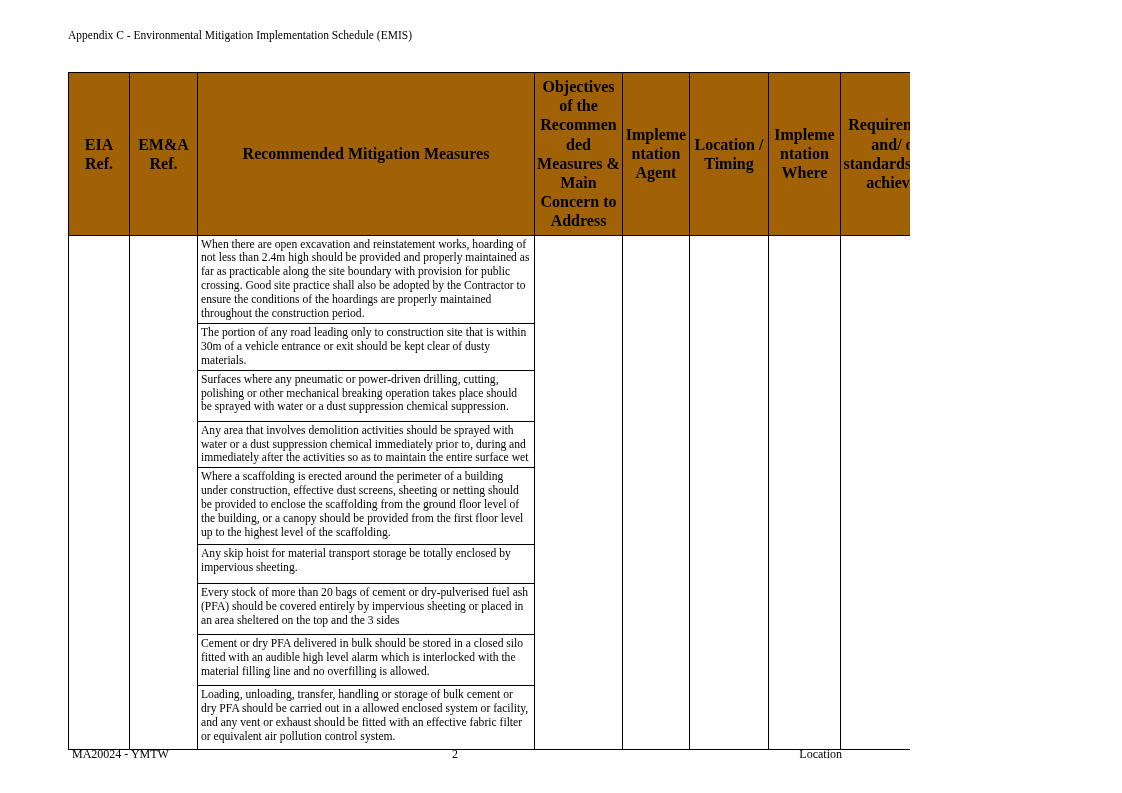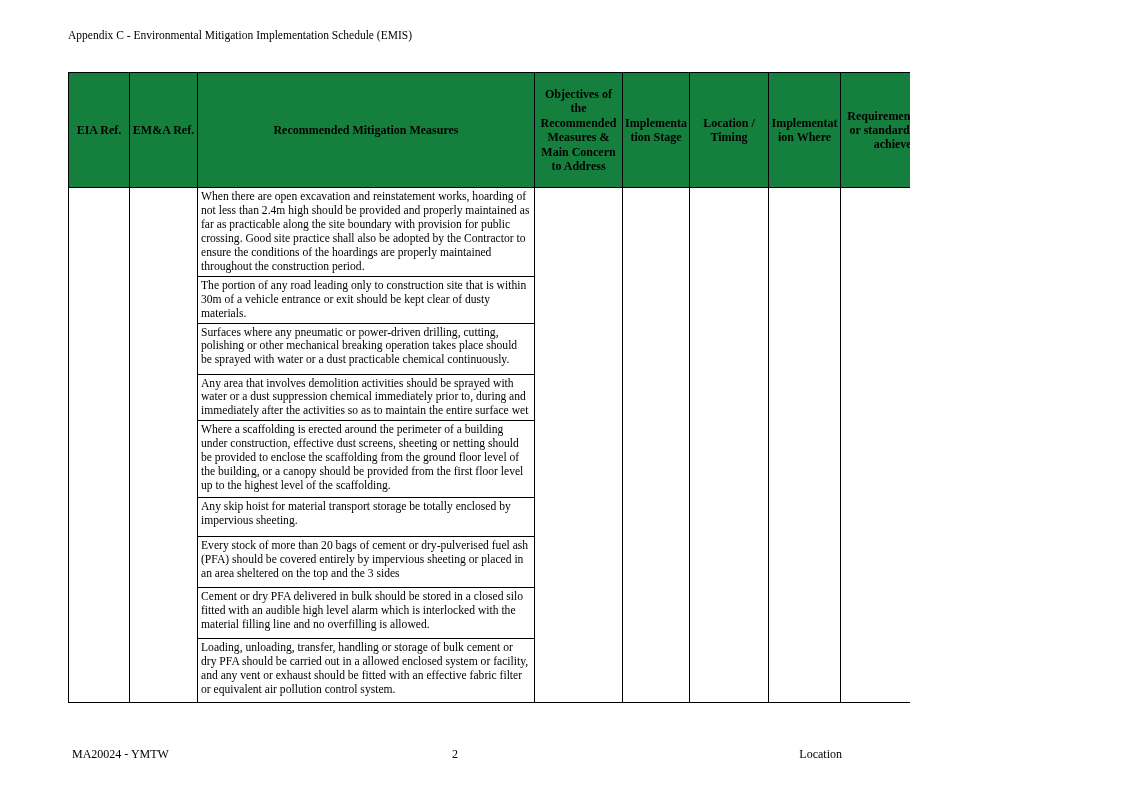--- a/index.html
+++ b/index.html
@@ -29,26 +29,26 @@
     width: 978px;
     border-collapse: collapse;
     table-layout: fixed;
   }
   table.emis th, table.emis td {
     border: 1px solid #000000;
     font-size: 11.6px;
     line-height: 1.2;
   }
   table.emis th {
-    background: #15803d;
+    background: #a16207;
     font-weight: bold;
     text-align: center;
     vertical-align: middle;
-    padding: 14px 2px;
-    font-size: 12px;
+    padding: 4px 2px;
+    font-size: 16px;
     overflow-wrap: break-word;
     word-wrap: break-word;
     height: 65px;
   }
   td.measure-cell {
     text-align: left;
     vertical-align: top;
     padding: 2px 4px 2px 3px;
   }
   td.status-cell {
@@ -81,21 +81,21 @@
       <col style="width:72px">
       <col style="width:111px">
       <col style="width:95px">
     </colgroup>
     <thead>
       <tr>
         <th>EIA Ref.</th>
         <th>EM&amp;A Ref.</th>
         <th>Recommended Mitigation Measures</th>
         <th>Objectives of the Recommended Measures &amp; Main Concern to Address</th>
-        <th>Implementation Stage</th>
+        <th>Implementation Agent</th>
         <th>Location / Timing</th>
         <th>Implementation Where</th>
         <th>Requirements and/ or standards to be achieved</th>
         <th>Environmental Status</th>
       </tr>
     </thead>
     <tbody>
       <tr style="height:87px;">
         <td class="empty-col" rowspan="9"></td>
         <td class="empty-col" rowspan="9"></td>
@@ -105,21 +105,21 @@
         <td class="empty-col" rowspan="9"></td>
         <td class="empty-col" rowspan="9"></td>
         <td class="empty-col" rowspan="9"></td>
         <td class="status-cell">^</td>
       </tr>
       <tr style="height:45px;">
         <td class="measure-cell">The portion of any road leading only to construction site that is within 30m of a vehicle entrance or exit should be kept clear of dusty materials.</td>
         <td class="status-cell">^</td>
       </tr>
       <tr style="height:51px;">
-        <td class="measure-cell">Surfaces where any pneumatic or power-driven drilling, cutting, polishing or other mechanical breaking operation takes place should be sprayed with water or a dust practicable chemical continuously.</td>
+        <td class="measure-cell">Surfaces where any pneumatic or power-driven drilling, cutting, polishing or other mechanical breaking operation takes place should be sprayed with water or a dust suppression chemical suppression.</td>
         <td class="status-cell">^</td>
       </tr>
       <tr style="height:46px;">
         <td class="measure-cell">Any area that involves demolition activities should be sprayed with water or a dust suppression chemical immediately prior to, during and immediately after the activities so as to maintain the entire surface wet</td>
         <td class="status-cell">^</td>
       </tr>
       <tr style="height:77px;">
         <td class="measure-cell">Where a scaffolding is erected around the perimeter of a building under construction, effective dust screens, sheeting or netting should be provided to enclose the scaffolding from the ground floor level of the building, or a canopy should be provided from the first floor level up to the highest level of the scaffolding.</td>
         <td class="status-cell">N/A</td>
       </tr>

